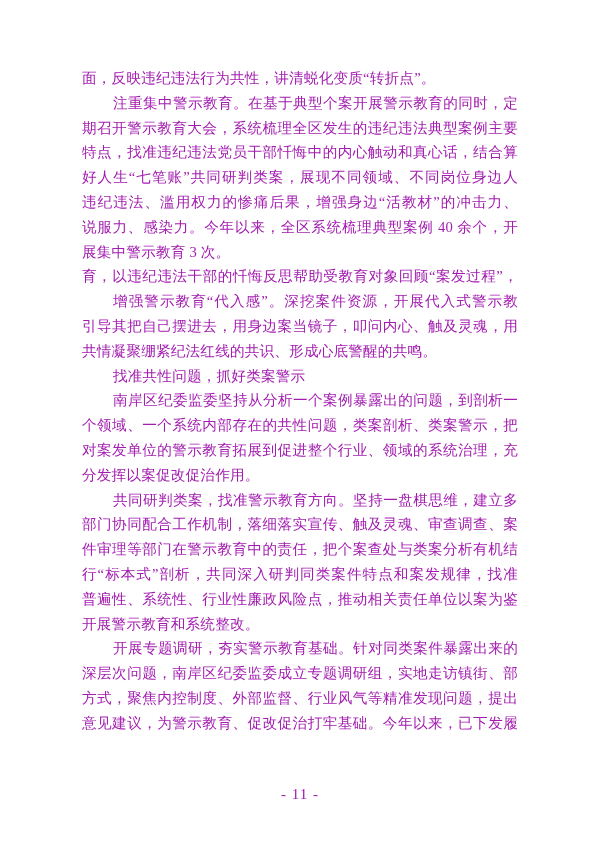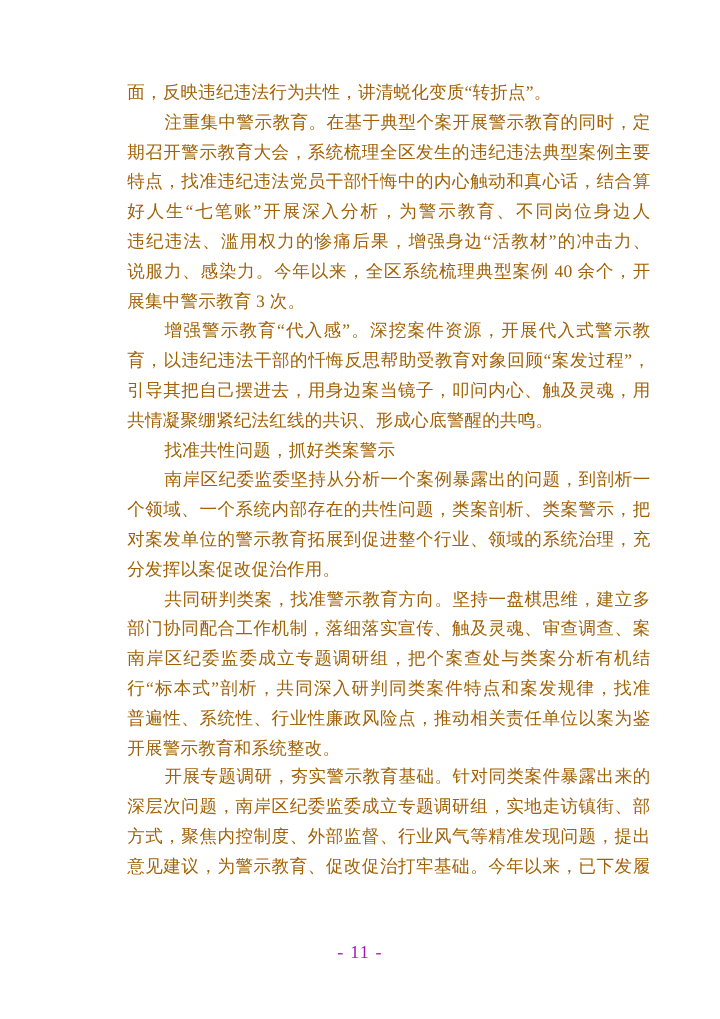--- a/index.html
+++ b/index.html
@@ -15,23 +15,22 @@
     background: #ffffff;
     overflow: hidden;
   }
   .text-block {
     position: absolute;
     left: 82px;
     top: 66px;
     width: 436px;
     font-size: 14.6px;
     line-height: 24.8px;
-    color: #a16207;
+    color: #a21caf;
     letter-spacing: 0.2px;
-    margin-left: 24px;
   }
   .line {
     white-space: nowrap;
     text-align: left;
     height: 24.8px;
   }
   .line.fill {
     white-space: normal;
     text-align: justify;
     text-align-last: justify;
@@ -52,36 +51,36 @@
 </style>
 </head>
 <body>
 
 <div class="page">
   <div class="text-block">
     <div class="line">面，反映违纪违法行为共性，讲清蜕化变质“转折点”。</div>
     <div class="line indent fill">注重集中警示教育。在基于典型个案开展警示教育的同时，定</div>
     <div class="line fill">期召开警示教育大会，系统梳理全区发生的违纪违法典型案例主要</div>
     <div class="line fill">特点，找准违纪违法党员干部忏悔中的内心触动和真心话，结合算</div>
-    <div class="line fill">好人生“七笔账”开展深入分析，为警示教育、不同岗位身边人</div>
+    <div class="line fill">好人生“七笔账”共同研判类案，展现不同领域、不同岗位身边人</div>
     <div class="line fill">违纪违法、滥用权力的惨痛后果，增强身边“活教材”的冲击力、</div>
     <div class="line fill">说服力、感染力。今年以来，全区系统梳理典型案例 40 余个，开</div>
     <div class="line">展集中警示教育 3 次。</div>
+    <div class="line fill">育，以违纪违法干部的忏悔反思帮助受教育对象回顾“案发过程”，</div>
     <div class="line indent fill">增强警示教育“代入感”。深挖案件资源，开展代入式警示教</div>
-    <div class="line fill">育，以违纪违法干部的忏悔反思帮助受教育对象回顾“案发过程”，</div>
     <div class="line fill">引导其把自己摆进去，用身边案当镜子，叩问内心、触及灵魂，用</div>
     <div class="line">共情凝聚绷紧纪法红线的共识、形成心底警醒的共鸣。</div>
     <div class="line indent">找准共性问题，抓好类案警示</div>
     <div class="line indent fill">南岸区纪委监委坚持从分析一个案例暴露出的问题，到剖析一</div>
     <div class="line fill">个领域、一个系统内部存在的共性问题，类案剖析、类案警示，把</div>
     <div class="line fill">对案发单位的警示教育拓展到促进整个行业、领域的系统治理，充</div>
     <div class="line">分发挥以案促改促治作用。</div>
     <div class="line indent fill">共同研判类案，找准警示教育方向。坚持一盘棋思维，建立多</div>
     <div class="line fill">部门协同配合工作机制，落细落实宣传、触及灵魂、审查调查、案</div>
-    <div class="line fill">南岸区纪委监委成立专题调研组，把个案查处与类案分析有机结</div>
+    <div class="line fill">件审理等部门在警示教育中的责任，把个案查处与类案分析有机结</div>
     <div class="line fill">行“标本式”剖析，共同深入研判同类案件特点和案发规律，找准</div>
     <div class="line fill">普遍性、系统性、行业性廉政风险点，推动相关责任单位以案为鉴</div>
     <div class="line">开展警示教育和系统整改。</div>
     <div class="line indent fill">开展专题调研，夯实警示教育基础。针对同类案件暴露出来的</div>
     <div class="line fill">深层次问题，南岸区纪委监委成立专题调研组，实地走访镇街、部</div>
     <div class="line fill">方式，聚焦内控制度、外部监督、行业风气等精准发现问题，提出</div>
     <div class="line fill">意见建议，为警示教育、促改促治打牢基础。今年以来，已下发履</div>
   </div>
   <div class="page-number">- 11 -</div>
 </div>

